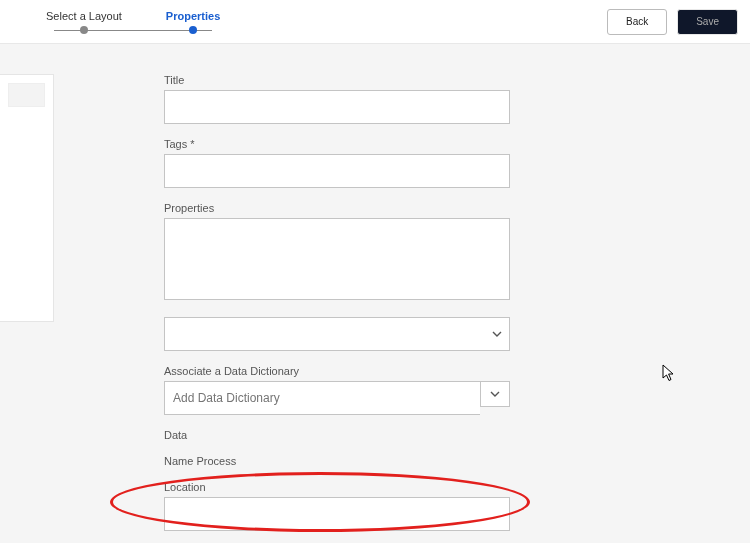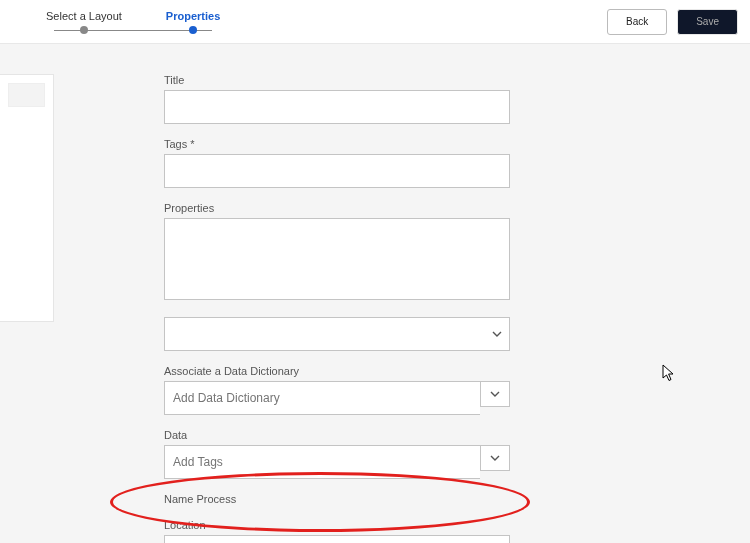--- a/index.html
+++ b/index.html
@@ -255,30 +255,20 @@
             <svg width="10" height="6" viewBox="0 0 10 6">
                 <path d="M1 1 L5 5 L9 1" stroke="#555" stroke-width="1.4" fill="none"></path>
               </svg>
           </span>
         </div>
       </div>
     </div>
 
     <div class="field">
       <label class="field-label">Data</label>
-      <div class="combo-wrap">
-        <input class="combo-input" type="text" placeholder="Add Tags" style="">
-        <div class="combo-toggle">
-          <span class="chev">
-            <svg width="10" height="6" viewBox="0 0 10 6">
-                <path d="M1 1 L5 5 L9 1" stroke="#555" stroke-width="1.4" fill="none"></path>
-              </svg>
-          </span>
-        </div>
-      </div>
     </div>
 
     <div class="field">
       <label class="field-label">Name Process</label>
     </div>
 
     <div class="field">
       <label class="field-label">Location</label>
       <input class="txt-input" type="text" value="" style="">
     </div>

